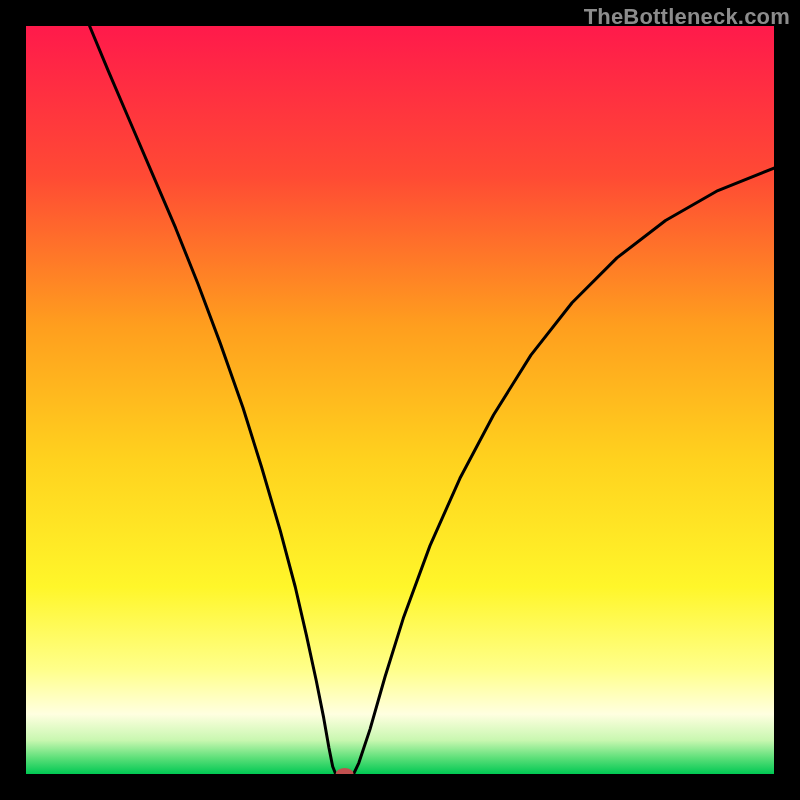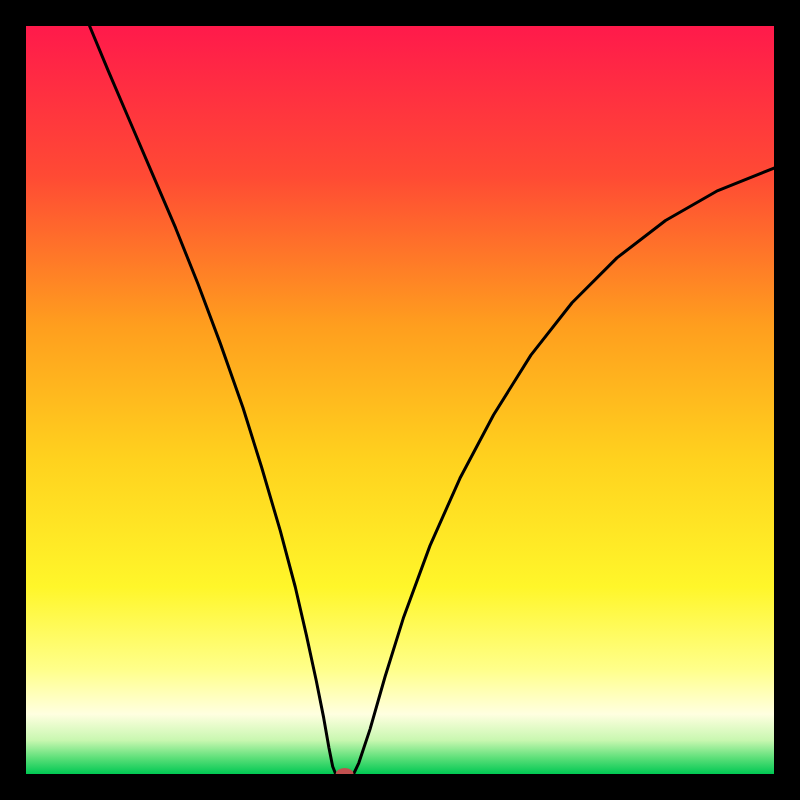--- a/index.html
+++ b/index.html
@@ -5,20 +5,21 @@
   html,body{margin:0;padding:0;width:800px;height:800px;background:#fff;overflow:hidden;font-family:Arial,Helvetica,sans-serif}
   .frame{position:absolute;left:0;top:0;width:800px;height:800px;background:#000}
   .watermark{position:absolute;top:4px;right:10px;color:#8c8c8c;font-size:22px;font-weight:600;letter-spacing:.2px}
   .plot-wrap{position:absolute;left:26px;top:26px;width:748px;height:748px}
   svg{display:block}
 </style>
 </head>
 <body>
 
 <div class="frame">
+  <div class="watermark">TheBottleneck.com</div>
   <div class="plot-wrap">
     <svg id="plot-svg" width="748" height="748" viewBox="0 0 748 748">
       <defs>
         <linearGradient id="bg-grad" x1="0" y1="0" x2="0" y2="1">
             <stop offset="0.00%" stop-color="#ff1a4b"></stop>
             <stop offset="20.00%" stop-color="#ff4a34"></stop>
             <stop offset="40.00%" stop-color="#ff9e1e"></stop>
             <stop offset="58.00%" stop-color="#ffd21e"></stop>
             <stop offset="75.00%" stop-color="#fff62a"></stop>
             <stop offset="86.00%" stop-color="#ffff8a"></stop>

